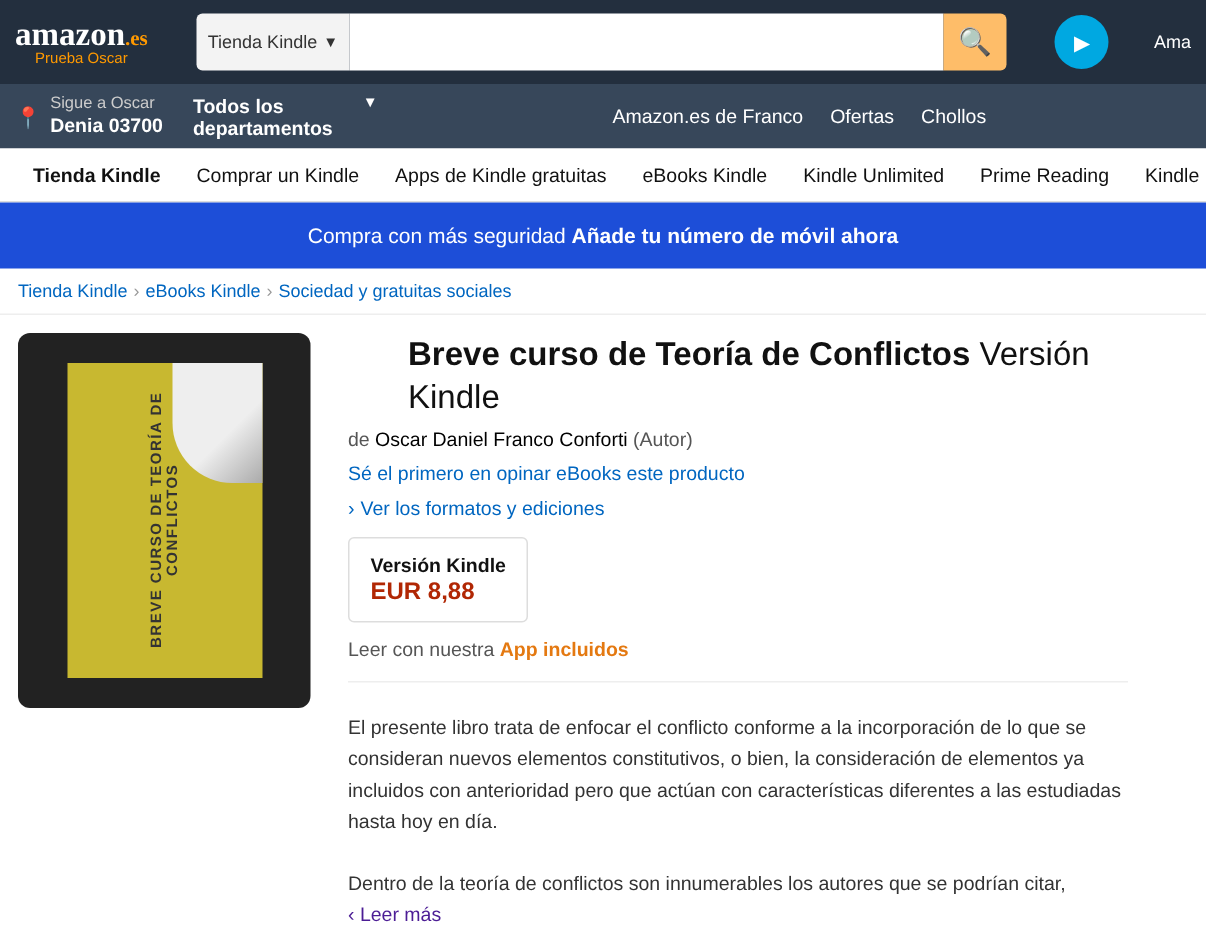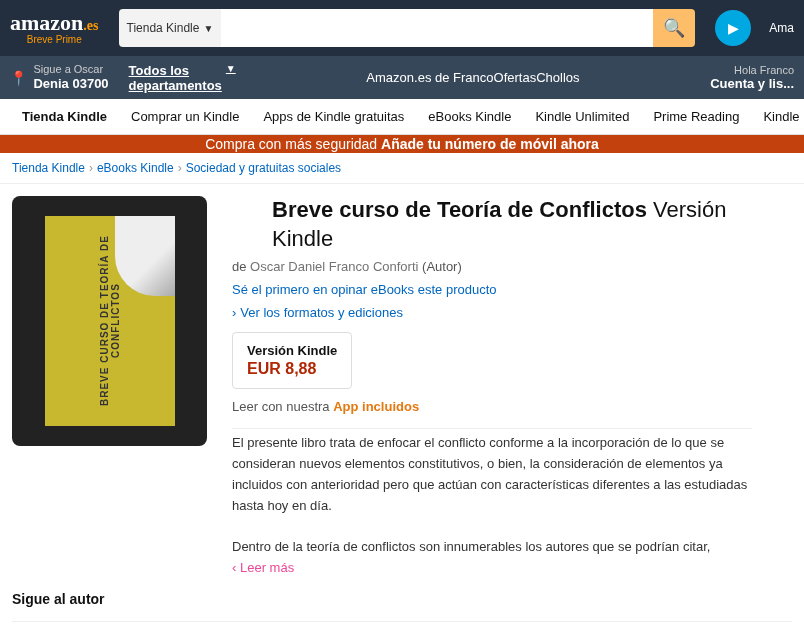--- a/index.html
+++ b/index.html
@@ -4,21 +4,21 @@
   <style>
     * { margin: 0; padding: 0; box-sizing: border-box; }
     body { font-family: Arial, sans-serif; font-size: 13px; color: #111; background: #fff; width: 804px; overflow-x: hidden; }
 
     
     .top-bar {
       background: #232f3e;
       display: flex;
       align-items: center;
       padding: 8px 10px;
-      gap: 12px;
+      gap: 24px;
       height: 56px;
     }
     .logo-area {
       display: flex;
       flex-direction: column;
       align-items: center;
       margin-right: 8px;
     }
     .logo-text {
       font-size: 22px;
@@ -102,29 +102,29 @@
       gap: 6px;
       cursor: pointer;
     }
     .address-section .pin-icon { font-size: 14px; }
     .address-section .addr-text { line-height: 1.3; }
     .addr-label { font-size: 11px; color: #ccc; }
     .addr-value { font-weight: bold; font-size: 13px; }
     .departments-btn {
       display: flex;
       align-items: flex-start;
-      gap: 4px;
-      cursor: pointer;
-      font-size: 13px;
-      font-weight: bold;
-      text-decoration: underline;
+      gap: 20px;
+      cursor: pointer;
+      font-size: 13px;
+      font-weight: bold;
     }
     .nav-links {
       display: flex;
       align-items: center;
+      gap: 18px;
       flex: 1;
       justify-content: center;
     }
     .nav-link {
       color: #fff;
       text-decoration: none;
       font-size: 13px;
       cursor: pointer;
     }
     .account-right {
@@ -154,24 +154,24 @@
       font-size: 13px;
       cursor: pointer;
       white-space: nowrap;
       color: #111;
       text-decoration: none;
     }
     .kindle-nav-item.active { font-weight: bold; }
 
     
     .promo-banner {
-      background: #c2410c;
+      background: #1d4ed8;
       color: #fff;
       text-align: center;
-      padding: 1px;
+      padding: 14px;
       font-size: 14px;
     }
     .promo-banner strong { font-weight: bold; }
 
     
     .breadcrumb {
       padding: 8px 12px;
       font-size: 12px;
       color: #555;
       display: flex;
@@ -244,21 +244,21 @@
     }
     .product-title .version {
       font-weight: normal;
     }
     .author-line {
       font-size: 13px;
       color: #555;
       margin-bottom: 8px;
     }
     .author-link {
-      color: #737373;
+      color: #000000;
       text-decoration: none;
       cursor: pointer;
     }
     .review-link {
       color: #0066c0;
       font-size: 13px;
       cursor: pointer;
       margin-bottom: 8px;
       display: block;
       text-decoration: none;
@@ -300,26 +300,26 @@
       color: #e47911;
       text-decoration: none;
       font-weight: bold;
       cursor: pointer;
     }
     .description {
       font-size: 13px;
       color: #333;
       line-height: 1.6;
       margin-top: 8px;
-      padding-top: 4px;
+      padding-top: 20px;
       border-top: 1px solid #eee;
       max-width: 520px;
     }
     .read-more {
-      color: #ec4899;
+      color: #4c1d95;
       cursor: pointer;
       font-size: 13px;
     }
 
     
     .follow-section {
       padding: 12px 12px;
       border-top: 1px solid #eee;
       display: flex;
       align-items: center;
@@ -348,21 +348,21 @@
     .chevron { font-size: 10px; }
   </style>
 </head>
 <body>
 
 <div class="top-bar">
   <div class="logo-area">
     <div class="logo-text">
       amazon<span class="es">.es</span>
     </div>
-    <div class="prueba-prime">Breve Prime</div>
+    <div class="prueba-prime">Prueba Oscar</div>
   </div>
 
   <div class="search-bar">
     <div class="search-category">
       <span>Tienda Kindle</span>
       <span class="chevron">▼</span>
     </div>
     <input class="search-input" type="text" style="">
     <button class="search-btn">
       <span>🔍</span>
@@ -391,24 +391,20 @@
     </div>
     <span class="chevron">▼</span>
   </div>
 
   <div class="nav-links">
     <a class="nav-link">Amazon.es de Franco</a>
     <a class="nav-link">Ofertas</a>
     <a class="nav-link">Chollos</a>
   </div>
 
-  <div class="account-right">
-    <div class="hello">Hola Franco</div>
-    <div class="acct">Cuenta y lis...</div>
-  </div>
 </div>
 
 <div class="kindle-nav">
   <a class="kindle-nav-item active">Tienda Kindle</a>
   <a class="kindle-nav-item">Comprar un Kindle</a>
   <a class="kindle-nav-item">Apps de Kindle gratuitas</a>
   <a class="kindle-nav-item">eBooks Kindle</a>
   <a class="kindle-nav-item">Kindle Unlimited</a>
   <a class="kindle-nav-item">Prime Reading</a>
   <a class="kindle-nav-item">Kindle Flash</a>

